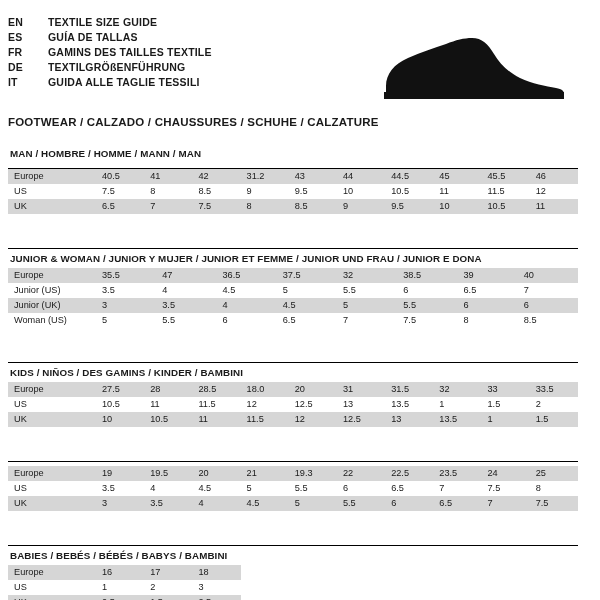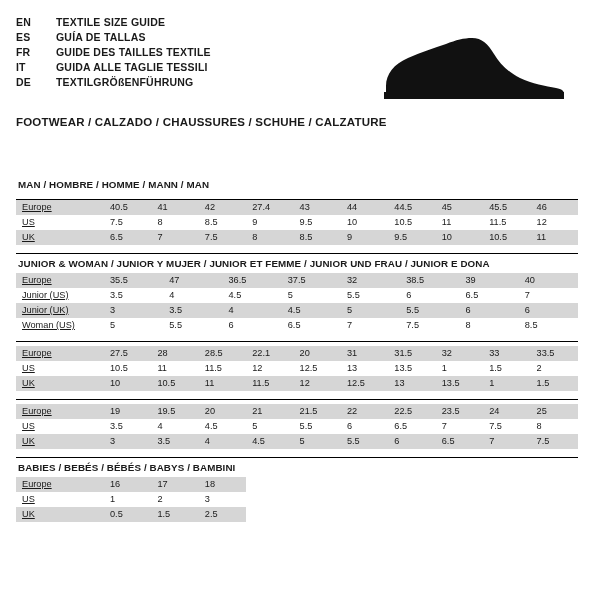--- a/index.html
+++ b/index.html
@@ -12,21 +12,21 @@
     background: #ffffff;
     font-family: "Liberation Sans", sans-serif;
     color: #1a1a1a;
     overflow: hidden;
   }
   .page {
     position: relative;
     width: 600px;
     height: 600px;
     box-sizing: border-box;
-    padding: 16px 22px 0 16px;
+    padding: 16px 22px 0 8px;
   }
 
   
   .header {
     position: relative;
     height: 92px;
   }
   .lang-table {
     border-collapse: collapse;
     font-size: 10.5px;
@@ -53,24 +53,24 @@
 
   .section-title {
     font-size: 11.5px;
     font-weight: bold;
     letter-spacing: 0.2px;
     margin: 8px 0 0 0;
   }
 
   
   .block {
-    margin-top: 8px;
+    margin-top: 34px;
   }
   .block.first {
-    margin-top: 51px;
+    margin-top: 20px;
   }
   .block-title {
     font-size: 9.8px;
     font-weight: bold;
     letter-spacing: 0.1px;
     margin-bottom: 4px;
     padding-left: 2px;
   }
   table.sizes {
     border-collapse: collapse;
@@ -86,21 +86,20 @@
     overflow: hidden;
   }
   table.sizes tr.shaded td {
     background: #d6d6d6;
   }
   table.sizes tr.white td {
     background: #ffffff;
   }
   td.rowlabel {
     width: 82px;
-    text-decoration: underline;
   }
   .babies td.rowlabel {
     width: 82px;
   }
   .sep {
     border-top: 1px solid #000000;
     margin-top: 9px;
   }
 </style>
 </head>
@@ -114,29 +113,29 @@
         <tr>
           <td class="lang-code">EN</td>
           <td>TEXTILE SIZE GUIDE</td>
         </tr>
         <tr>
           <td class="lang-code">ES</td>
           <td>GUÍA DE TALLAS</td>
         </tr>
         <tr>
           <td class="lang-code">FR</td>
-          <td>GUIDE DES TAILLES TEXTILE</td>
+          <td>GAMINS DES TAILLES TEXTILE</td>
+        </tr>
+        <tr>
+          <td class="lang-code">DE</td>
+          <td>TEXTILGRÖßENFÜHRUNG</td>
         </tr>
         <tr>
           <td class="lang-code">IT</td>
           <td>GUIDA ALLE TAGLIE TESSILI</td>
-        </tr>
-        <tr>
-          <td class="lang-code">DE</td>
-          <td>TEXTILGRÖßENFÜHRUNG</td>
         </tr>
       </tbody>
     </table>
 
     <div class="shoe-wrap">
       <svg viewBox="0 0 190 76" width="190" height="76" aria-hidden="true">
         <path fill="#111111" d="M8 56 C8 44 16 34 30 28 C44 22 56 18 68 14 C78 10 86 8 94 8 C104 8 110 14 116 24 C122 34 130 42 142 48 C154 54 168 56 178 58 C184 59 186 61 186 64 L186 68 L8 68 Z"></path>
         <path fill="#111111" d="M6 62 L186 62 L186 69 L6 69 Z"></path>
       </svg>
     </div>
@@ -147,21 +146,21 @@
   <div class="block first">
     <div class="block-title">MAN / HOMBRE / HOMME / MANN / MAN</div>
     <div class="sep"></div>
     <table class="sizes">
       <tbody>
         <tr class="shaded">
           <td class="rowlabel">Europe</td>
           <td>40.5</td>
           <td>41</td>
           <td>42</td>
-          <td>27.4</td>
+          <td>31.2</td>
           <td>43</td>
           <td>44</td>
           <td>44.5</td>
           <td>45</td>
           <td>45.5</td>
           <td>46</td>
         </tr>
         <tr class="white">
           <td class="rowlabel">US</td>
           <td>7.5</td>
@@ -240,28 +239,29 @@
           <td>7.5</td>
           <td>8</td>
           <td>8.5</td>
         </tr>
       </tbody>
     </table>
   </div>
 
   <div class="block">
     <div class="sep" style="margin-top:0;margin-bottom:4px;"></div>
+    <div class="block-title">KIDS / NIÑOS / DES GAMINS / KINDER / BAMBINI</div>
     <table class="sizes">
       <tbody>
         <tr class="shaded">
           <td class="rowlabel">Europe</td>
           <td>27.5</td>
           <td>28</td>
           <td>28.5</td>
-          <td>22.1</td>
+          <td>18.0</td>
           <td>20</td>
           <td>31</td>
           <td>31.5</td>
           <td>32</td>
           <td>33</td>
           <td>33.5</td>
         </tr>
         <tr class="white">
           <td class="rowlabel">US</td>
           <td>10.5</td>
@@ -295,21 +295,21 @@
   <div class="block">
     <div class="sep" style="margin-top:0;margin-bottom:4px;"></div>
     <table class="sizes">
       <tbody>
         <tr class="shaded">
           <td class="rowlabel">Europe</td>
           <td>19</td>
           <td>19.5</td>
           <td>20</td>
           <td>21</td>
-          <td>21.5</td>
+          <td>19.3</td>
           <td>22</td>
           <td>22.5</td>
           <td>23.5</td>
           <td>24</td>
           <td>25</td>
         </tr>
         <tr class="white">
           <td class="rowlabel">US</td>
           <td>3.5</td>
           <td>4</td>

